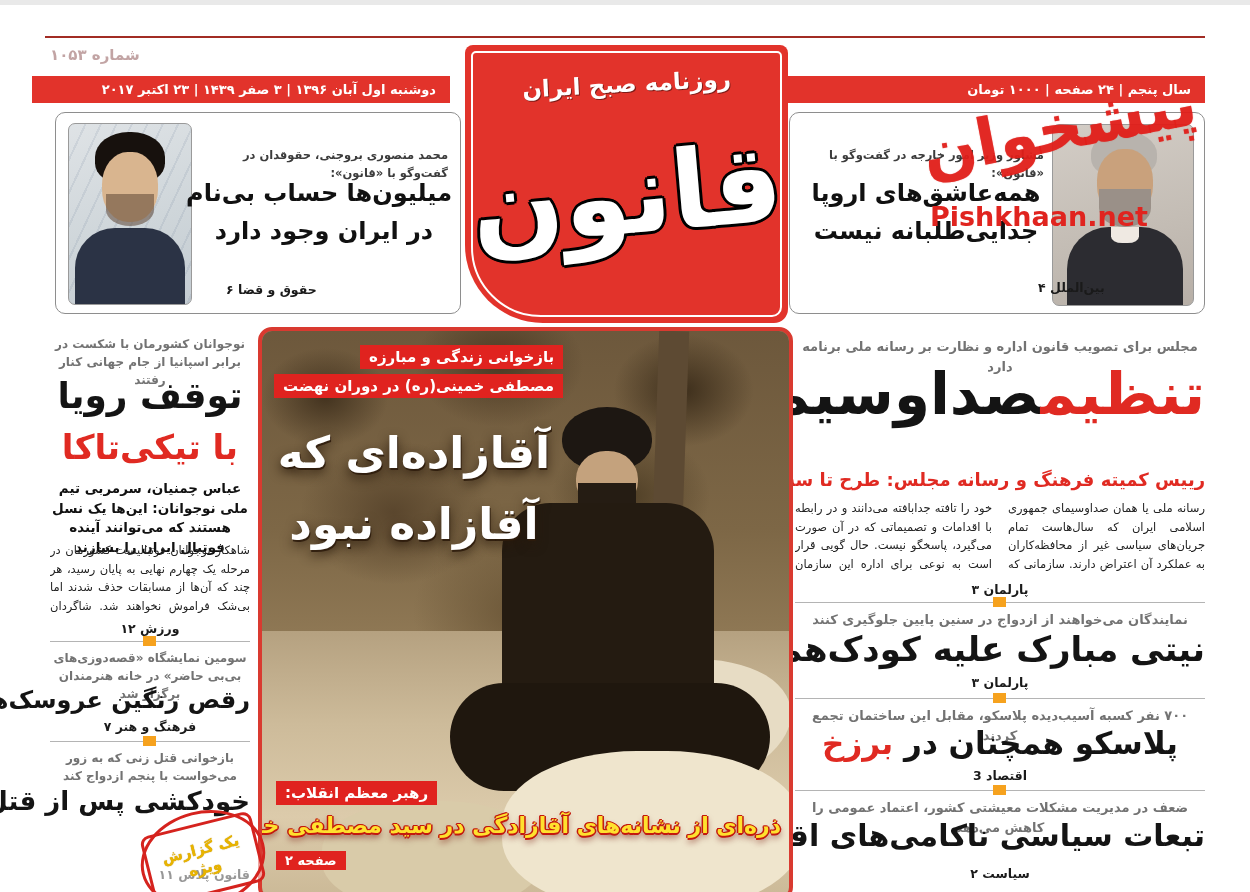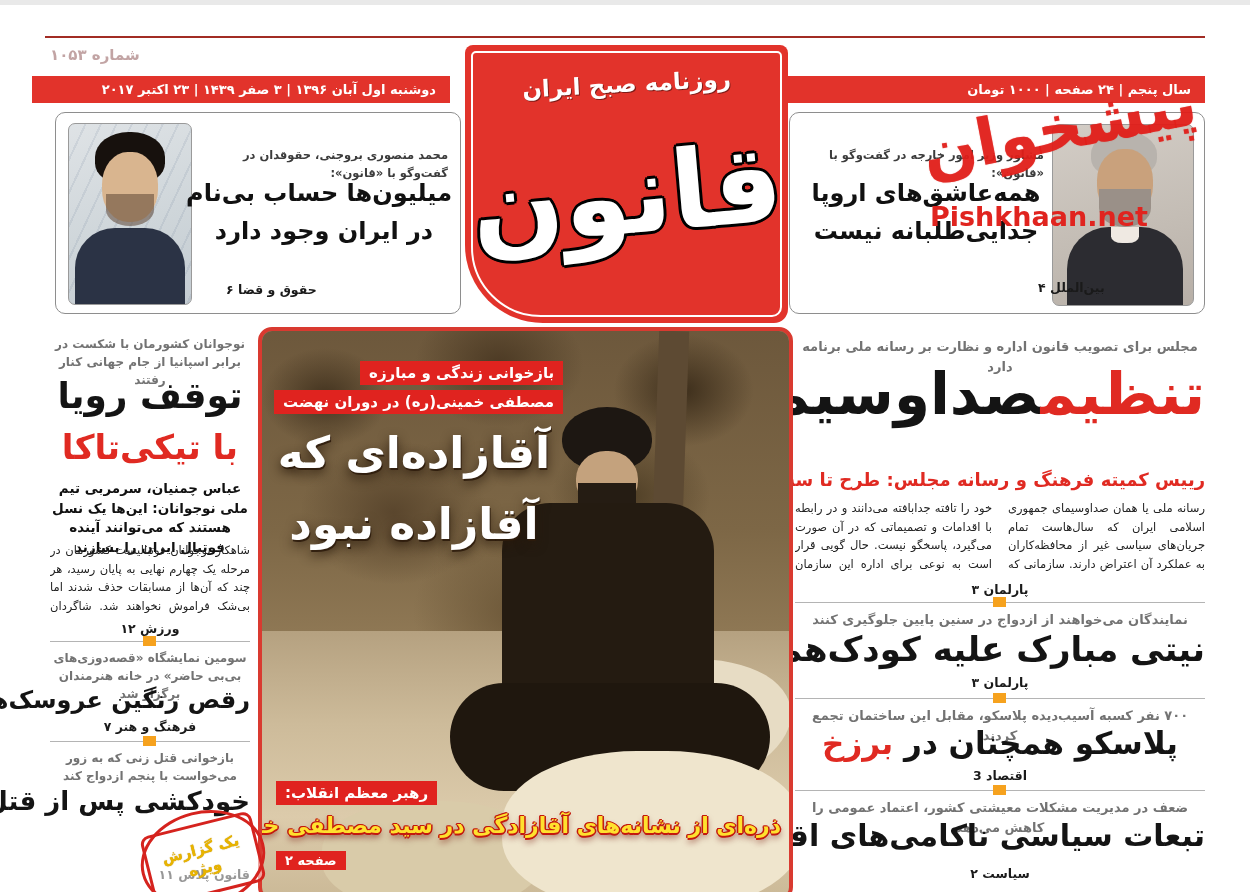--- a/index.html
+++ b/index.html
@@ -87,21 +87,21 @@
   .bedding3{position:absolute;left:60px;top:470px;width:220px;height:110px;background:#d9cba9;border-radius:45%;}
   .turban{position:absolute;left:300px;top:76px;width:90px;height:64px;background:#1d1712;border-radius:50% 50% 46% 46%;}
   .face-m{position:absolute;left:314px;top:120px;width:62px;height:58px;background:#c4a27d;border-radius:48%;}
   .beard-m{position:absolute;left:316px;top:152px;width:58px;height:42px;background:#251c13;border-radius:0 0 60% 60%;}
   .robe{position:absolute;left:240px;top:172px;width:212px;height:250px;background:#241b11;
       border-radius:48px 48px 34px 34px;}
   .lap{position:absolute;left:188px;top:352px;width:320px;height:108px;background:#1f170e;border-radius:54px;}
 
   .lead-label{display:table;background:#e0231f;color:#fff;font-size:15px;font-weight:bold;
       padding:3px 9px;margin-bottom:5px;white-space:nowrap;}
-  .lead-labels{position:absolute;left:12px;top:30px;}
+  .lead-labels{position:absolute;left:12px;top:14px;}
   .lead-headline{position:absolute;left:4px;top:86px;width:296px;text-align:center;color:#fff;
       font-size:44px;font-weight:900;line-height:1.62;
       text-shadow:1px 2px 0 rgba(45,28,12,.9),0 5px 12px rgba(40,25,10,.85);}
   .quote-label{position:absolute;left:14px;top:450px;}
   .quote-line{position:absolute;left:4px;top:482px;width:515px;text-align:center;
       font-size:22px;font-weight:900;color:#ffe12e;white-space:nowrap;
       text-shadow:-1.5px 0 #c3190e,1.5px 0 #c3190e,0 -1.5px #c3190e,0 1.5px #c3190e,
                   -1px -1px #c3190e,1px 1px #c3190e,0 4px 6px rgba(110,10,0,.65);}
   .page-ref{position:absolute;left:14px;top:520px;background:#e0231f;color:#fff;
       font-size:13px;font-weight:bold;padding:2px 9px;display:table;}

